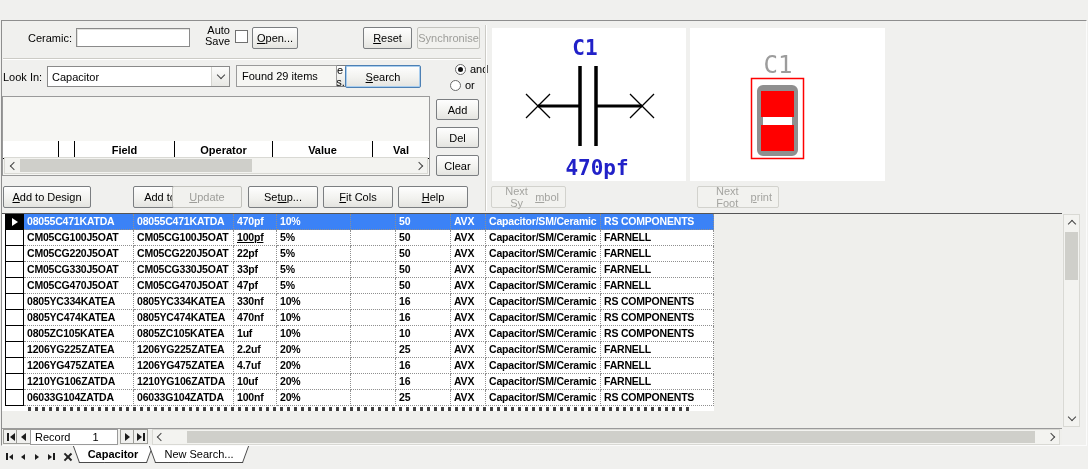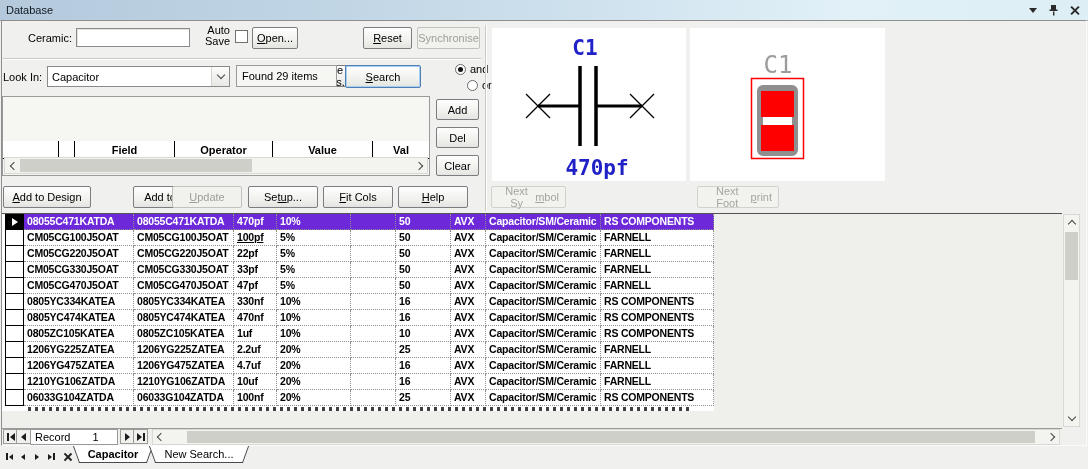--- a/index.html
+++ b/index.html
@@ -73,21 +73,21 @@
   .tablewrap{position:absolute;left:2px;top:213px;width:1060px;height:215px;background:#efefec;border-top:1px solid #555;overflow:hidden;}
   .thr{display:flex;}
   .gut{width:4px;background:#fff;border-right:1px solid #000;box-sizing:border-box;}
   .selcell{width:18px;background:#fff;border-right:1px solid #000;border-bottom:1px solid #000;box-sizing:border-box;
     display:flex;align-items:center;justify-content:center;}
   .th{background:#fff;border-right:1px solid #000;border-bottom:1px solid #000;height:18px;line-height:17px;text-align:center;
     font-weight:bold;font-size:11px;box-sizing:border-box;overflow:hidden;white-space:nowrap;letter-spacing:-0.2px;}
   .tr{display:flex;height:16px;}
   .td{background:#fff;border-right:1px dotted #8f8f8f;border-bottom:1px dotted #8f8f8f;height:16px;line-height:15px;
     padding-left:3px;font-weight:bold;font-size:10.5px;letter-spacing:-0.2px;box-sizing:border-box;overflow:hidden;white-space:nowrap;}
-  .tr.sel .td{background:#6d28d9;color:#fff;}
+  .tr.sel .td{background:#3b82f6;color:#fff;}
   .tr.sel .selcell{background:#000;}
   .rowarrow{width:0;height:0;border-top:4px solid transparent;border-bottom:4px solid transparent;border-left:6px solid #fff;}
   .partialrow{position:relative;height:5px;width:712px;background:#fff;overflow:hidden;}
   .partialrow::after{content:"";position:absolute;left:26px;top:1px;width:664px;height:4px;opacity:.85;
     background:repeating-linear-gradient(90deg,#1d1d1d 0 3px,transparent 3px 7px);}
   
   .recbar{position:absolute;left:2px;top:428px;width:1060px;height:17px;background:#efefec;border-top:1px solid #9a9a9a;box-sizing:border-box;}
   .recbox{position:absolute;left:28px;top:0px;width:88px;height:16px;background:#fff;border:1px solid #9a9a9a;
     box-sizing:border-box;display:flex;align-items:center;padding:0 4px;}
   .recbox .v{margin-left:22px;}
@@ -108,31 +108,20 @@
   .tab .hr{right:0;border-right:1px solid #4a4a4a;transform:skewX(-20deg);}
   .tab .tl{position:relative;z-index:2;display:block;text-align:center;line-height:17px;}
   .tab.active .tl{font-weight:bold;}
   u{text-decoration:underline;}
 </style>
 </head>
 <body>
 
 <div id="root">
 
-  <div class="titlebar">
-    <span class="t">Database</span>
-    <span class="titleicons">
-      <span class="chevdown"></span>
-      <svg width="11" height="12">
-        <path d="M3 1 h5 v4.5 h1.5 v1.5 h-8 V5.5 H3 Z" fill="#2a2a2a"></path>
-        <rect x="5" y="7.5" width="1.4" height="4" fill="#2a2a2a"></rect>
-      </svg>
-      <span class="xicon"></span>
-    </span>
-  </div>
 
   <div class="client"></div>
 
   <div class="lbl" style="left:14px;top:32px;width:58px;text-align:right;">Ceramic:</div>
   <input class="tinput" style="left: 76px; top: 28px; width: 114px; height: 19px;" value="">
   <div class="lbl" style="left:192px;top:25px;width:38px;text-align:right;white-space:pre-line;line-height:11px;">Auto
 Save</div>
   <span class="cb" style="left:235px;top:30px;"></span>
   <button class="btn" style="left:252px;top:27px;width:46px;height:22px;"><u>O</u>pen...</button>
   <button class="btn" style="left:302px;top:27px;width:57px;height:22px;margin-top:38px;">Sa<u>v</u>e As...</button>
@@ -147,21 +136,21 @@
     <span class="az">
         <span class="chev down"></span>
       </span>
   </div>
   <div class="robox" style="left:236px;top:65px;width:101px;height:22px;">Found 29 items</div>
   <button class="btn focus" style="left:345px;top:65px;width:76px;height:23px;"><u>S</u>earch</button>
   <div class="radio" style="left:455px;top:63px;">
     <span class="rdot sel"></span>
     <span>and</span>
   </div>
-  <div class="radio" style="left:467px;top:79px;">
+  <div class="radio" style="left:450px;top:79px;">
     <span class="rdot"></span>
     <span>or</span>
   </div>
 
   <div class="filterbox">
     <div class="frow">
       <div class="fhc fc0"></div>
       <div class="fhc fc1"></div>
       <div class="fhc fc2">Field</div>
       <div class="fhc fc3">Operator</div>

